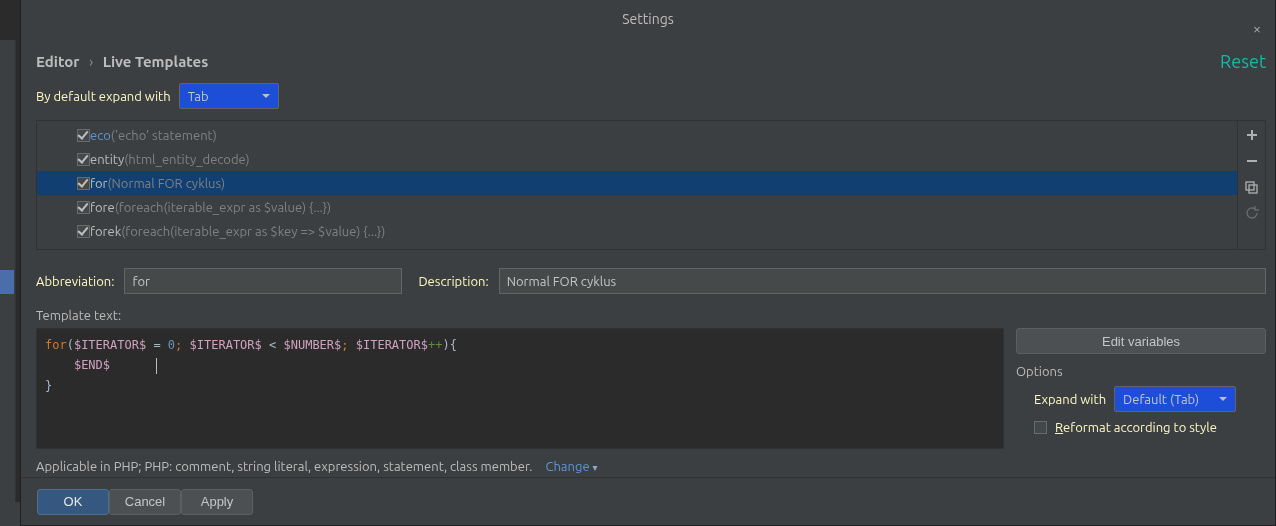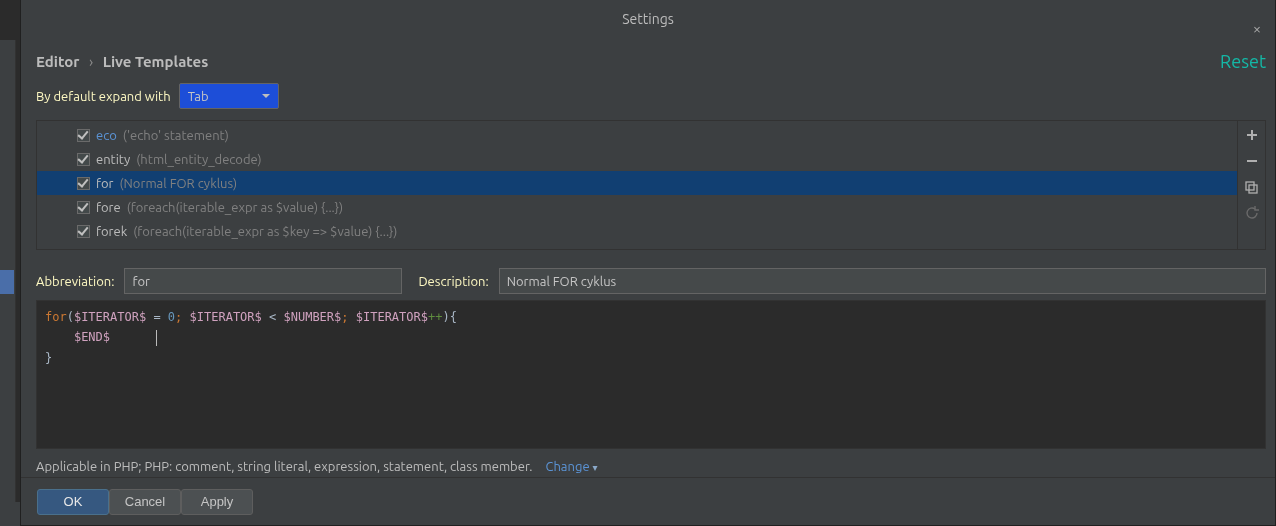--- a/index.html
+++ b/index.html
@@ -17,21 +17,21 @@
   .crumbs .sep { color: #8a8a8a; margin: 0 6px; font-weight: normal; }
   .reset { color: #14b8a6; font-size: 18px; cursor: pointer; }
   .expand-row { display: flex; align-items: center; gap: 8px; height: 36px; }
   .combo { height: 26px; border: 1px solid #646464; background: #1d4ed8; color: #c5c5c5; padding: 0 24px 0 8px; position: relative; border-radius: 2px; min-width: 100px; display: inline-flex; align-items: center; cursor: pointer; }
   .combo::after { content: ""; position: absolute; right: 8px; top: 50%; margin-top: -2px; border: 4px solid transparent; border-top-color: #bfbfbf; }
   .list-wrap { display: flex; margin-top: 6px; height: 130px; border: 1px solid #323232; }
   .list { flex: 1; overflow: auto; background: #3c3f41; padding-top: 2px; }
   .list-tools { width: 28px; background: #3c3f41; border-left: 1px solid #323232; display: flex; flex-direction: column; align-items: center; padding-top: 6px; gap: 10px; }
   .tool { width: 16px; height: 16px; color: #b0b0b0; display: flex; align-items: center; justify-content: center; cursor: pointer; }
   .tool.disabled { color: #6a6a6a; cursor: default; }
-  .row { display: flex; align-items: center; height: 24px; padding-left: 40px; gap: 6px; color: #a0a0a0; cursor: pointer; }
+  .row { display: flex; align-items: center; height: 24px; padding-left: 40px; color: #a0a0a0; cursor: pointer; }
   .list .row:nth-child(3) { background: #09386b; background: #2f5ea3; }
   
   .row { background: transparent; }
   .row.hl { background: #113f72; }
   .chk { width: 13px; height: 13px; border: 1px solid #6a6a6a; background: #43494a; position: relative; flex-shrink: 0; }
   .chk.checked::after { content: ""; position: absolute; left: 2px; top: -1px; width: 4px; height: 8px; border: solid #c0c0c0; border-width: 0 2px 2px 0; transform: rotate(40deg); }
   .row .name { color: #bcbcbc; }
   .row .name.link { color: #5b94d6; }
   .row .desc { color: #808080; }
   .form-row { display: flex; align-items: center; gap: 10px; margin-top: 18px; }
@@ -150,31 +150,48 @@
       </div>
     </div>
 
     <div class="form-row">
       <span class="lbl">Abbreviation:</span>
       <input class="txt" style="width: 278px;" value="for">
       <span class="lbl" style="margin-left:6px">Description:</span>
       <input class="txt" style="flex: 1 1 0%;" value="Normal FOR cyklus">
     </div>
 
+    <div class="tmpl-label">Template text:</div>
 
     <div class="lower">
       <div class="editor-col">
         <div class="code"><span class="kw">for</span><span class="op">(</span><span class="var">$ITERATOR$</span><span class="op"> = </span><span class="num">0</span><span class="punc">; </span><span class="var">$ITERATOR$</span><span class="op"> &lt; </span><span class="var">$NUMBER$</span><span class="punc">; </span><span class="var">$ITERATOR$</span><span class="inc">++</span><span class="op">){</span>
 <span>    </span><span class="var">$END$</span><span class="caret"></span>
 <span class="op">}</span></div>
         <div class="applicable">
           <span>Applicable in PHP; PHP: comment, string literal, expression, statement, class member.</span>
           <span class="change"><span>Change</span><span class="chev">▾</span></span>
         </div>
       </div>
+      <div class="side-col">
+        <button class="btn-wide">Edit variables</button>
+        <div class="opt-group">
+          <div class="opt-title">Options</div>
+          <div class="opt-row">
+            <span class="lbl">Expand with</span>
+            <div class="combo" style="min-width:122px">
+              <span>Default (Tab)</span>
+            </div>
+          </div>
+          <div class="opt-row">
+            <span class="chk"></span>
+            <span class="lbl"><span class="underline-letter">R</span><span>eformat according to style</span></span>
+          </div>
+        </div>
+      </div>
     </div>
 
   </div>
 
   <div class="footer">
     <button class="btn primary">OK</button>
     <button class="btn">Cancel</button>
     <button class="btn">Apply</button>
   </div>
 

